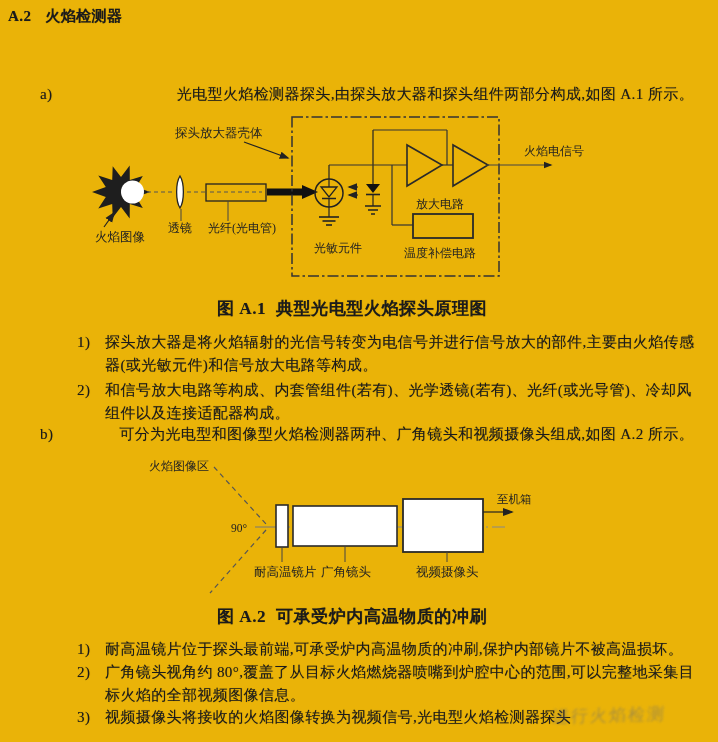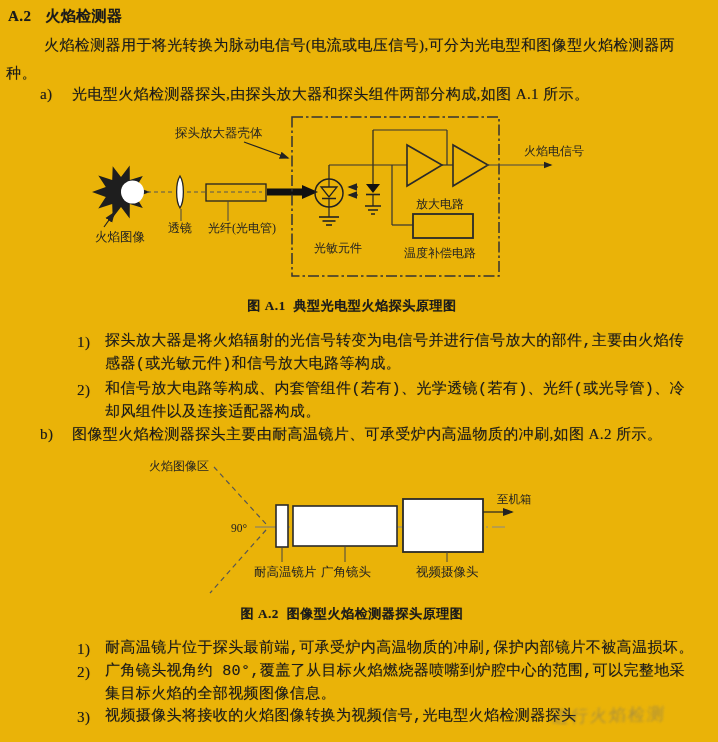--- a/index.html
+++ b/index.html
@@ -9,44 +9,43 @@
     color:#1b1b1b;overflow:hidden;padding-left:24px;
   }
   .txt{text-shadow:0.2px 0.2px 0.7px rgba(20,20,20,0.45);}
   .abs{position:absolute;}
   .heading{top:7px;left:8px;font-size:15px;font-weight:bold;letter-spacing:0.4px;}
   .heading .num{margin-right:14px;}
   .para{top:31px;left:6px;width:692px;font-size:15px;line-height:28px;
         letter-spacing:0.4px;text-indent:38px;}
   .ab-item{left:40px;display:flex;font-size:15px;line-height:22.5px;letter-spacing:0.4px;}
   .ab-item .marker{width:32px;flex:0 0 32px;}
-  .ab-item .body{width:622px;}
+  .ab-item .body{width:622px;text-align:right;}
   .num-item{left:77px;display:flex;font-size:15px;line-height:22.5px;letter-spacing:0.4px;}
   .num-item .marker{width:28px;flex:0 0 28px;}
-  .num-item .body{width:590px;font-family:Liberation Mono, monospace;}
-  .caption{left:0;width:704px;text-align:center;font-size:13px;font-weight:bold;
+  .num-item .body{width:590px;}
+  .caption{left:0;width:704px;text-align:center;font-size:17px;font-weight:bold;
            letter-spacing:0.6px;white-space:pre-wrap;}
   .figure{left:0;}
   svg text{font-family:"Liberation Serif","DejaVu Serif",serif;fill:#222;}
   .watermark{
     left:552px;top:704px;font-size:17px;color:rgba(110,110,110,0.5);
     filter:blur(1px);transform:rotate(-1.5deg) skewX(-6deg);
     letter-spacing:2px;pointer-events:none;white-space:nowrap;
   }
 </style>
 </head>
 <body>
 
 <div class="page">
 
   <div class="abs heading txt">
     <span class="num">A.2</span><span>火焰检测器</span>
   </div>
 
-  <div class="abs para txt">火焰检测器用于将光转换为脉动电信号(电流或电压信号),可分为光电型和图像型火焰检测器两种。</div>
 
   <div class="abs ab-item txt" style="top:83px;">
     <span class="marker">a)</span>
     <span class="body">光电型火焰检测器探头,由探头放大器和探头组件两部分构成,如图 A.1 所示。</span>
   </div>
 
   <svg class="abs figure" style="top:105px;" width="718" height="192" viewBox="0 105 718 192">
     <defs>
       <marker id="arr" markerWidth="9" markerHeight="8" refX="7.5" refY="4" orient="auto">
         <polygon points="0,0.6 9,4 0,7.4" fill="#222"></polygon>
@@ -140,21 +139,21 @@
     <span class="marker">1)</span>
     <span class="body">探头放大器是将火焰辐射的光信号转变为电信号并进行信号放大的部件,主要由火焰传感器(或光敏元件)和信号放大电路等构成。</span>
   </div>
   <div class="abs num-item txt" style="top:379px;">
     <span class="marker">2)</span>
     <span class="body">和信号放大电路等构成、内套管组件(若有)、光学透镜(若有)、光纤(或光导管)、冷却风组件以及连接适配器构成。</span>
   </div>
 
   <div class="abs ab-item txt" style="top:423px;">
     <span class="marker">b)</span>
-    <span class="body">图像型火焰检测器探头主要由耐高温镜片、可承受炉内高温物质的冲刷,如图 A.2 所示。</span>
+    <span class="body">可分为光电型和图像型火焰检测器两种、广角镜头和视频摄像头组成,如图 A.2 所示。</span>
   </div>
 
   <svg class="abs figure" style="top:450px;" width="718" height="150" viewBox="0 450 718 150">
     <defs>
       <marker id="arr2" markerWidth="9" markerHeight="8" refX="7.5" refY="4" orient="auto">
         <polygon points="0,0.6 9,4 0,7.4" fill="#222"></polygon>
       </marker>
     </defs>
 
     <text x="149" y="470" font-size="12">火焰图像区</text>
@@ -178,21 +177,21 @@
     <g stroke="#444" stroke-width="1">
       <line x1="282" y1="547" x2="282" y2="562"></line>
       <line x1="345" y1="546" x2="345" y2="562"></line>
       <line x1="447" y1="552" x2="447" y2="562"></line>
     </g>
     <text x="254" y="576" font-size="12.5">耐高温镜片</text>
     <text x="321" y="576" font-size="12.5">广角镜头</text>
     <text x="416" y="576" font-size="12.5">视频摄像头</text>
   </svg>
 
-  <div class="abs caption txt" style="top:605px;">图 A.2  图像型火焰检测器探头原理图</div>
+  <div class="abs caption txt" style="top:605px;">图 A.2  可承受炉内高温物质的冲刷</div>
 
   <div class="abs num-item txt" style="top:638px;">
     <span class="marker">1)</span>
     <span class="body">耐高温镜片位于探头最前端,可承受炉内高温物质的冲刷,保护内部镜片不被高温损坏。</span>
   </div>
   <div class="abs num-item txt" style="top:661px;">
     <span class="marker">2)</span>
     <span class="body">广角镜头视角约 80°,覆盖了从目标火焰燃烧器喷嘴到炉腔中心的范围,可以完整地采集目标火焰的全部视频图像信息。</span>
   </div>
   <div class="abs num-item txt" style="top:706px;">

